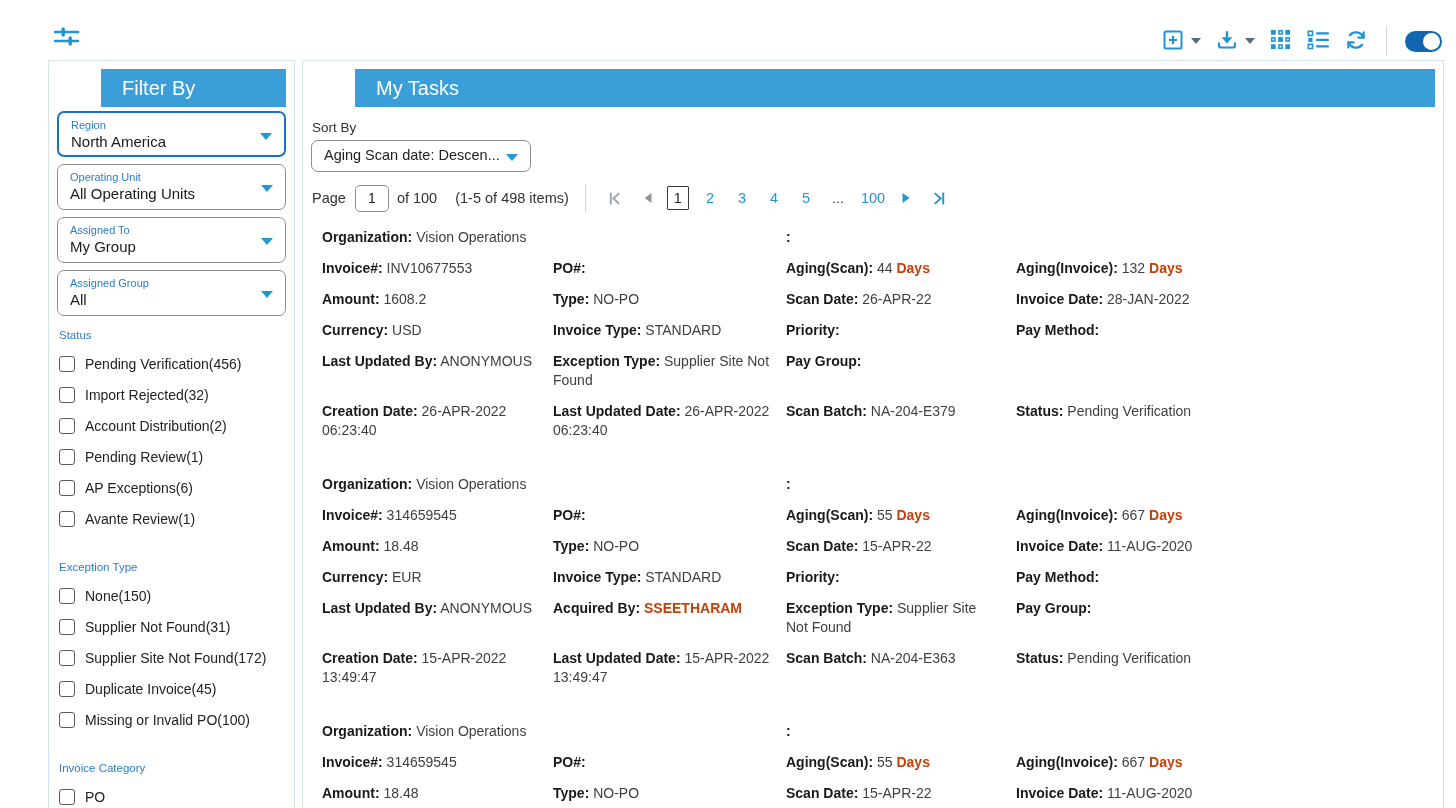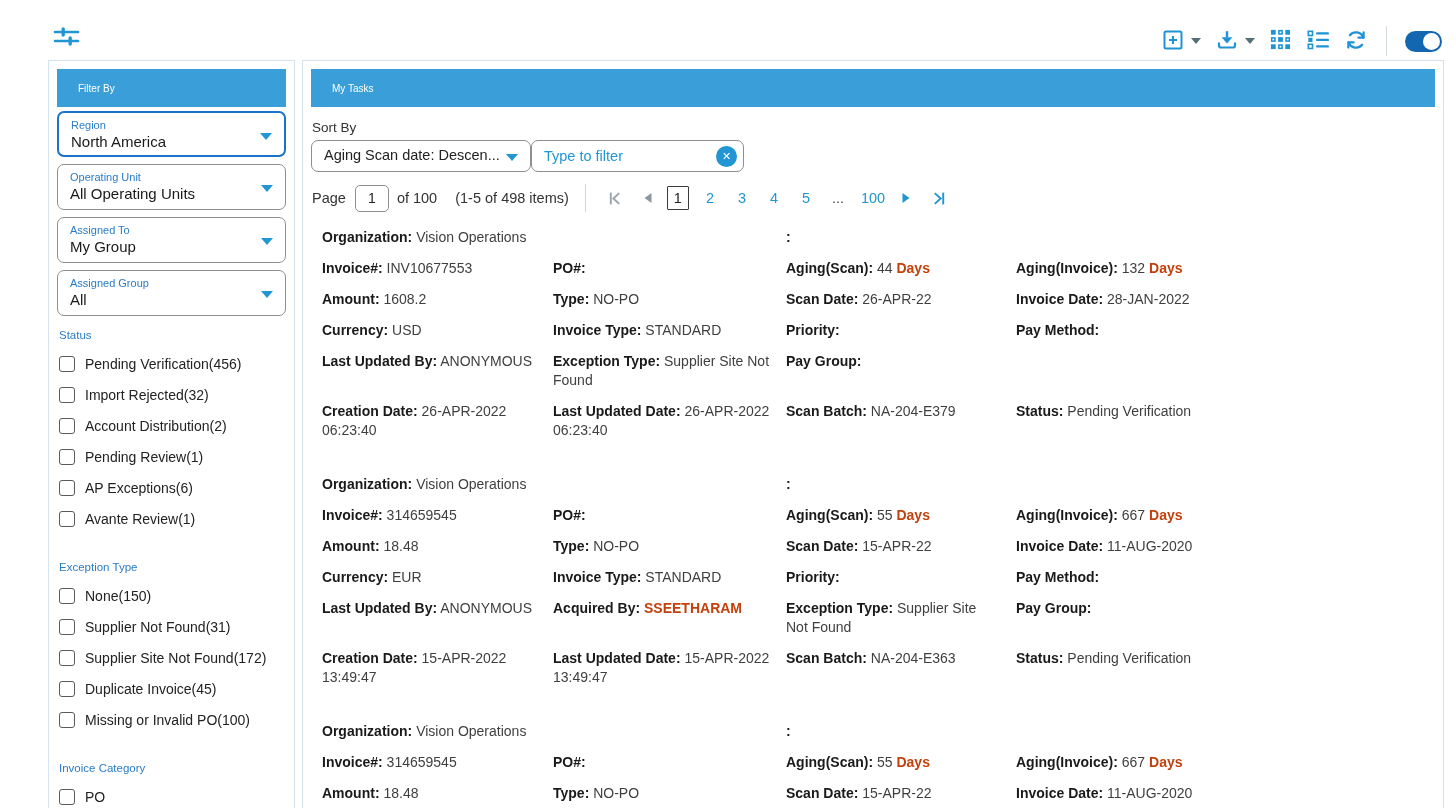--- a/index.html
+++ b/index.html
@@ -10,42 +10,42 @@
   .topbar { position:absolute; left:0; top:0; width:1456px; height:58px; }
   .tune-btn { position:absolute; left:53px; top:25px; background:none; border:none; cursor:pointer; }
   .topbar-right { position:absolute; right:14px; top:26px; display:flex; align-items:center; gap:14px; }
   .tb-btn { background:none; border:none; cursor:pointer; display:flex; align-items:center; gap:6px; padding:0; }
   .caret { width:0; height:0; border-left:5px solid transparent; border-right:5px solid transparent; border-top:6px solid #546e7a; display:inline-block; }
   .vdiv { width:1px; height:30px; background:#d3dbe1; margin:0 4px; }
   .toggle { position:relative; width:37px; height:21px; border-radius:11px; background:#1367b0; border:none; cursor:pointer; }
   .toggle .knob { position:absolute; right:2px; top:2px; width:17px; height:17px; border-radius:50%; background:#fff; }
 
   
-  .panel-header { height:38px; background:#3a9fd9; color:#fff; font-size:10px; display:flex; align-items:center; padding-left:21px; }
+  .panel-header { height:38px; background:#3a9fd9; color:#fff; font-size:20px; display:flex; align-items:center; padding-left:21px;margin-left:44px; }
   .sidebar { position:absolute; left:48px; top:60px; width:247px; height:760px; border:1px solid #d4e2ee; background:#fff; padding:8px; }
   .main { position:absolute; left:302px; top:60px; width:1142px; height:760px; border:1px solid #d4e2ee; background:#fff; padding:8px; }
 
   
   .dd { position:relative; border:1px solid #8f8f8f; border-radius:7px; height:46px; margin:0 0 7px 0; padding:6px 34px 4px 12px; cursor:pointer; background:#fff; }
   .dd:first-child { margin-top:4px; }
   .dd-active { border:2px solid #1a73c8; }
   .dd-label { display:block; font-size:11px; color:#2a7cc9; line-height:13px; }
   .dd-value { display:block; font-size:15px; color:#1a1a1a; line-height:19px; white-space:nowrap; overflow:hidden; }
   .chev { position:absolute; right:12px; top:20px; width:0; height:0; border-left:6px solid transparent; border-right:6px solid transparent; border-top:7px solid #2196d3; }
 
   .fsec { margin-top:27px; }
   .fsec:first-child { margin-top:13px; }
   .fsec-title { font-size:11.5px; color:#2b7cc7; margin:0 0 7px 2px; }
   .chk-row { display:flex; align-items:center; height:31px; cursor:pointer; }
   .chk { width:16px; height:16px; border:1px solid #5a5a5a; border-radius:3px; background:#fff; margin:0 10px 0 2px; flex:none; }
   .chk-label { font-size:14px; color:#222; white-space:nowrap; }
 
   
   .sortby-label { margin:13px 0 5px 1px; font-size:13.5px; color:#333; }
-  .controls-row { display:flex; gap:0; margin-left:0; }
+  .controls-row { display:flex; gap:11px; margin-left:0; }
   .select { position:relative; width:220px; height:32px; border:1px solid #8f8f8f; border-radius:7px; padding:6px 30px 0 12px; font-size:14.5px; color:#222; cursor:pointer; white-space:nowrap; overflow:hidden; background:#fff; }
   .select .chev { top:13px; }
   .filter-box { position:relative; width:213px; height:32px; border:1px solid #8f8f8f; border-radius:7px; background:#fff; }
   .filter-box input { position:absolute; left:12px; top:1px; width:165px; height:28px; border:none; outline:none; font-size:14.5px; color:#2196d3; font-family:"Liberation Sans", sans-serif; background:transparent; }
   .filter-box input::placeholder { color:#2196d3; opacity:1; }
   .clear-btn { position:absolute; right:6px; top:5px; width:21px; height:21px; border-radius:50%; background:#2196d3; color:#fff; border:none; font-size:11px; line-height:21px; text-align:center; cursor:pointer; padding:0; }
 
   
   .pagination { display:flex; align-items:center; margin:12px 0 0 1px; font-size:14.5px; color:#333; height:28px; }
   .pg-input { width:34px; height:27px; border:1px solid #8f8f8f; border-radius:5px; text-align:center; font-size:14px; color:#222; margin:0 8px 0 9px; font-family:"Liberation Sans", sans-serif; }
@@ -244,24 +244,20 @@
       </div>
   </aside>
 
   <main class="main">
     <div class="panel-header">My Tasks</div>
     <div class="sortby-label">Sort By</div>
     <div class="controls-row">
       <div class="select">
         <span>Aging Scan date: Descen...</span>
         <span class="chev"></span>
-      </div>
-      <div class="filter-box">
-        <input type="text" placeholder="Type to filter" style="">
-        <button class="clear-btn">✕</button>
       </div>
     </div>
 
     <div class="pagination">
       <span>Page</span>
       <input class="pg-input" value="1" style="">
       <span class="pg-of">of 100</span>
       <span class="pg-items">(1-5 of 498 items)</span>
       <span class="pg-div"></span>
       <div class="pg-nav">

